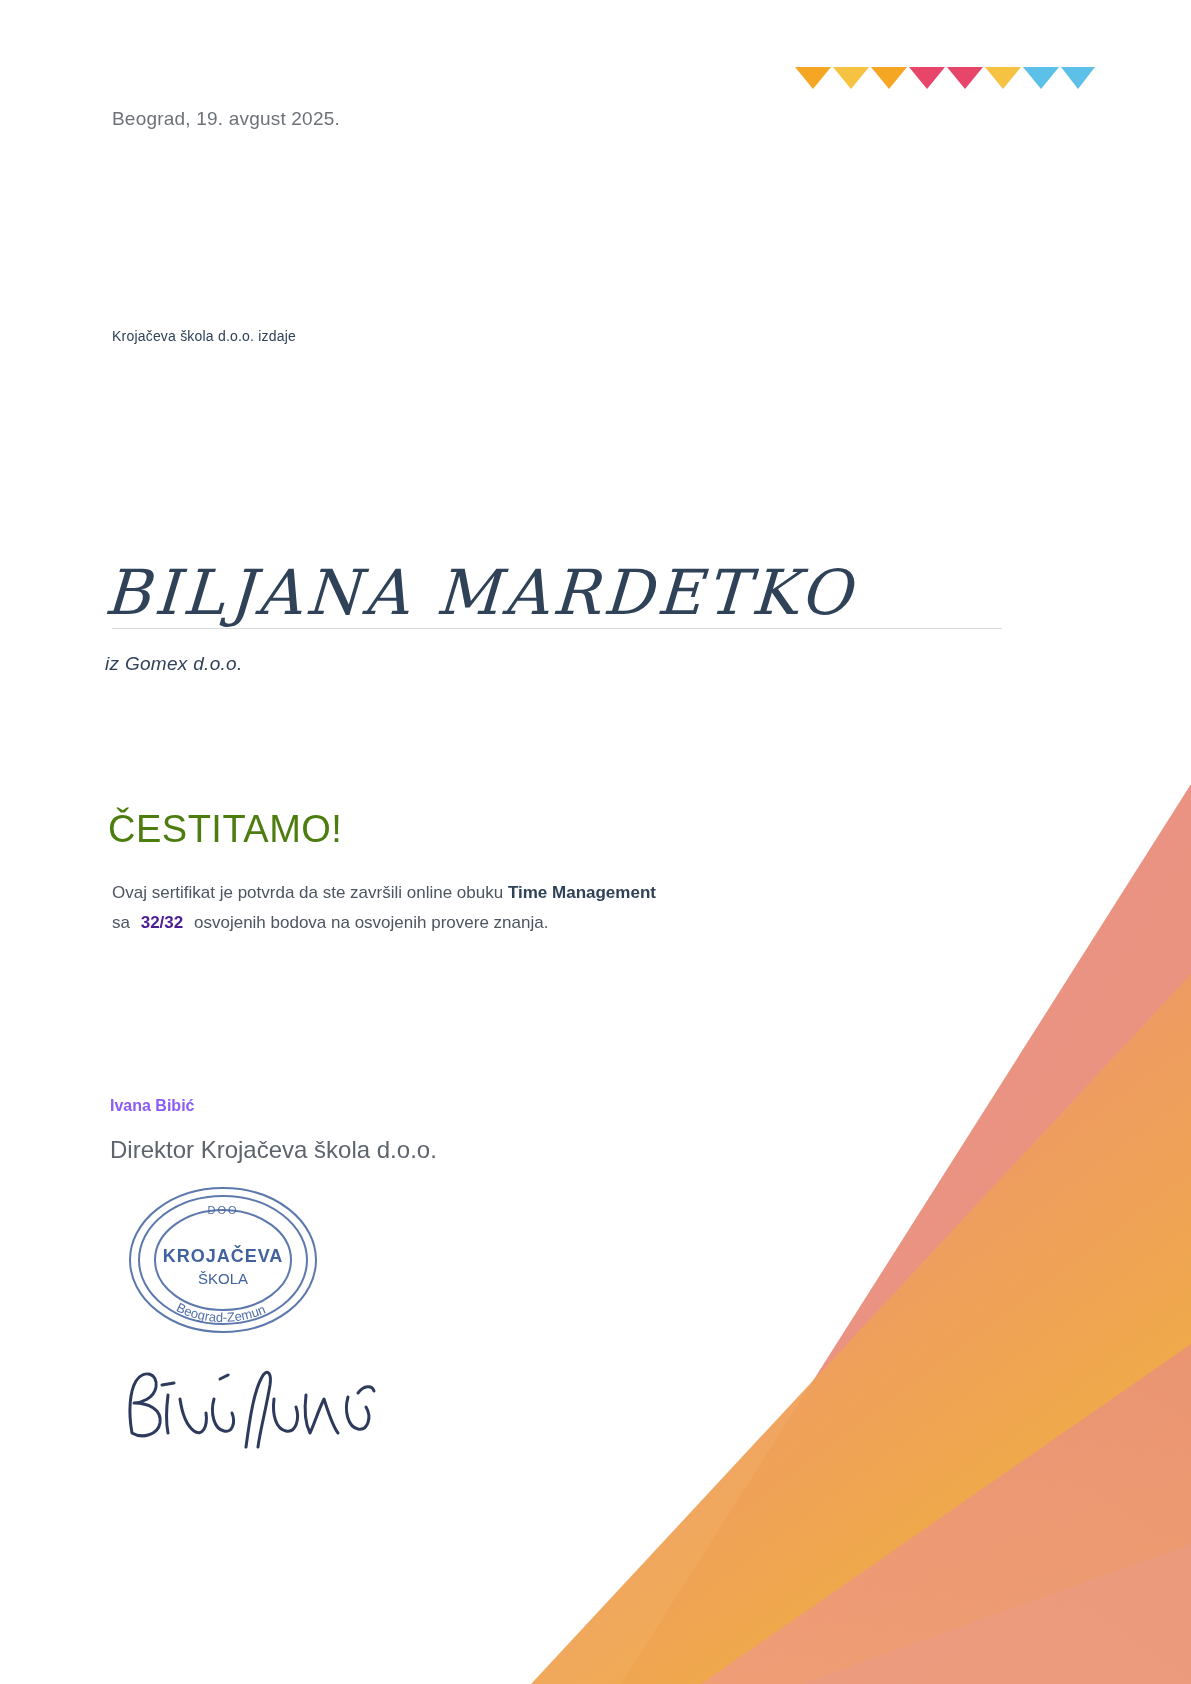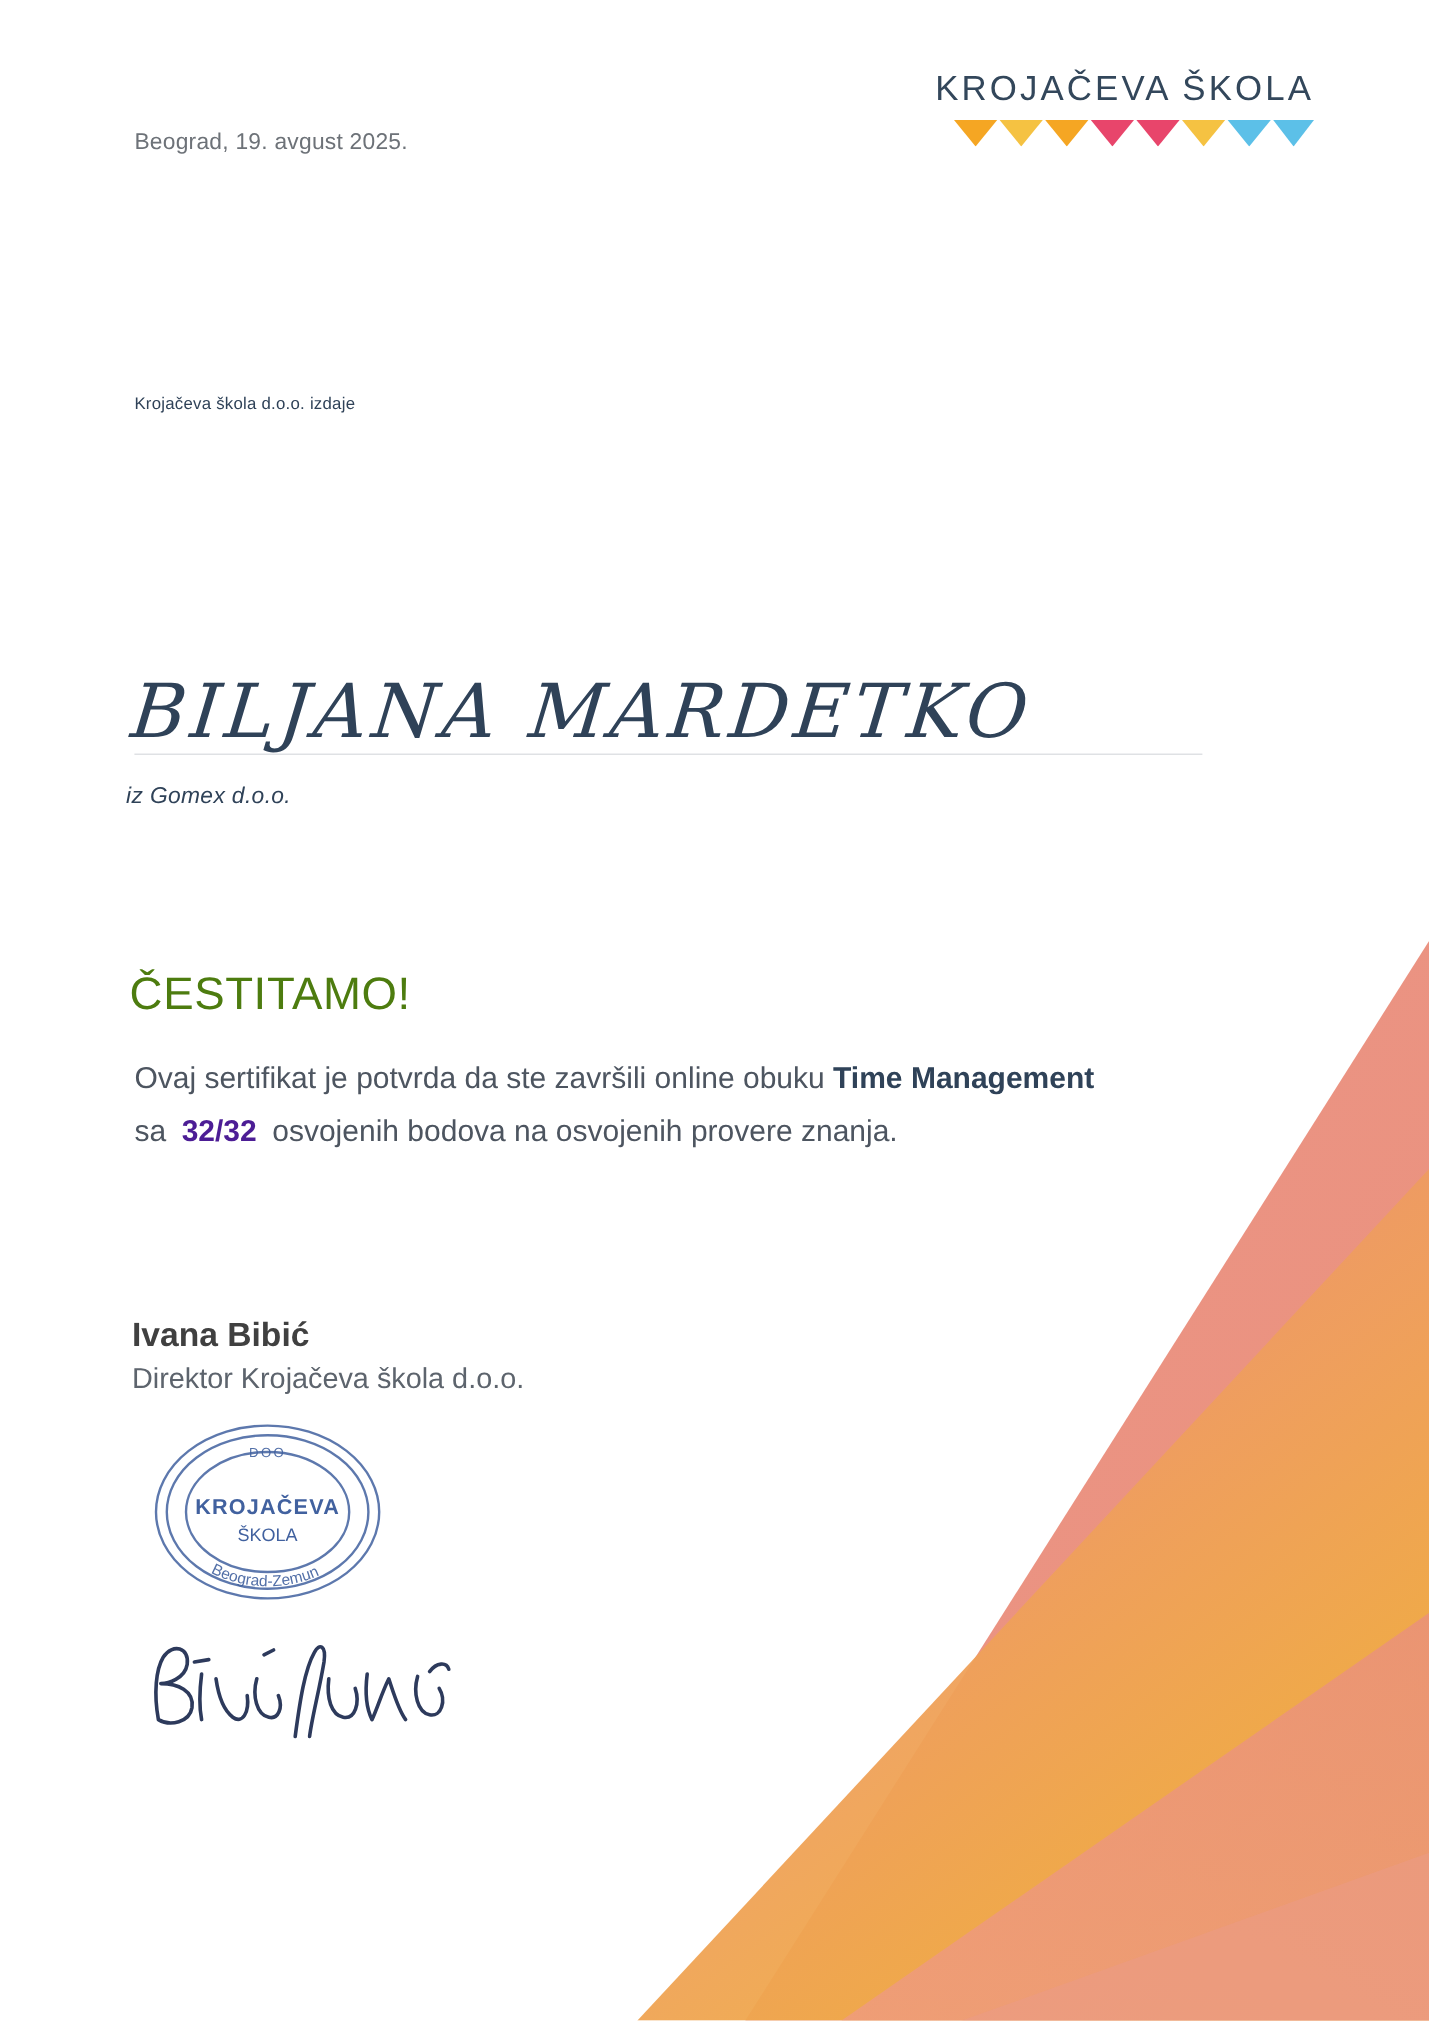--- a/index.html
+++ b/index.html
@@ -108,42 +108,42 @@
     top: 808px;
     font-size: 38px;
     color: #4d7c0f;
     letter-spacing: 0.5px;
   }
   .body-text {
     position: absolute;
     left: 112px;
     top: 878px;
     width: 920px;
-    font-size: 25px;
+    font-size: 17px;
     color: #4d5560;
     line-height: 1.75;
   }
   .body-text .strong {
     font-weight: bold;
     color: #2f4258;
   }
   .body-text .score {
     font-weight: bold;
     color: #4c1d95;
     padding: 0 6px;
   }
 
   
   .sig-name {
     position: absolute;
     left: 110px;
     top: 1097px;
-    font-size: 28px;
-    font-weight: bold;
-    color: #404040;
+    font-size: 16px;
+    font-weight: bold;
+    color: #8b5cf6;
   }
   .sig-role {
     position: absolute;
     left: 110px;
     top: 1136px;
     font-size: 24px;
     color: #5d646d;
   }
 
   .stamp {
@@ -172,21 +172,20 @@
   }
 </style>
 </head>
 <body>
 
 <div class="page">
 
   <div class="date">Beograd, 19. avgust 2025.</div>
 
   <div class="logo-wrap">
-    <div class="logo-text">KROJAČEVA ŠKOLA</div>
     <svg class="logo-zigzag" viewBox="0 0 300 22">
       <polygon points="0,0 36,0 18,22" fill="#f5a623"></polygon>
       <polygon points="38,0 74,0 56,22" fill="#f5c242"></polygon>
       <polygon points="76,0 112,0 94,22" fill="#f5a623"></polygon>
       <polygon points="114,0 150,0 132,22" fill="#e8456b"></polygon>
       <polygon points="152,0 188,0 170,22" fill="#e8456b"></polygon>
       <polygon points="190,0 226,0 208,22" fill="#f5c242"></polygon>
       <polygon points="228,0 264,0 246,22" fill="#5cc0e8"></polygon>
       <polygon points="266,0 300,0 283,22" fill="#5cc0e8"></polygon>
     </svg>

